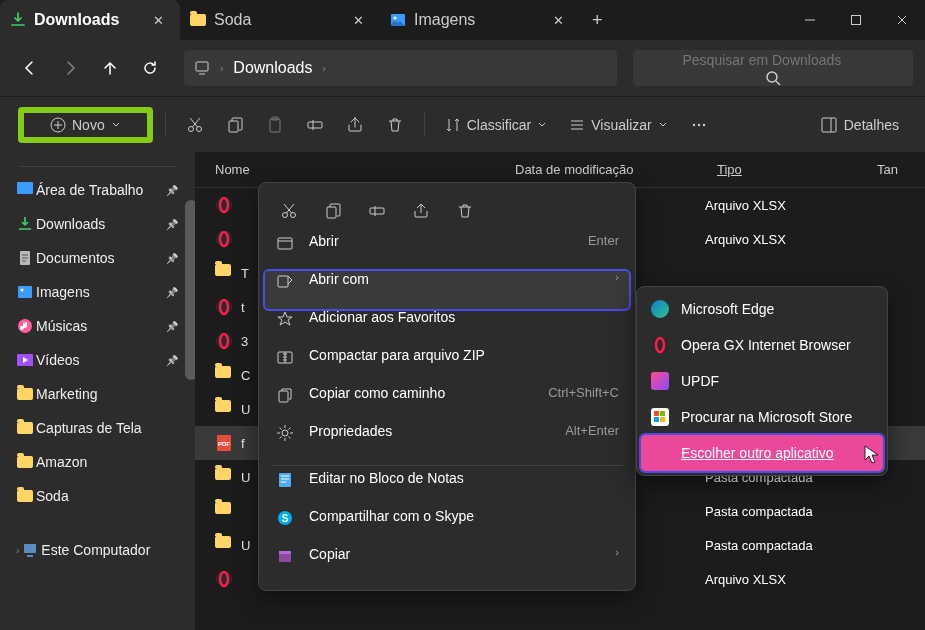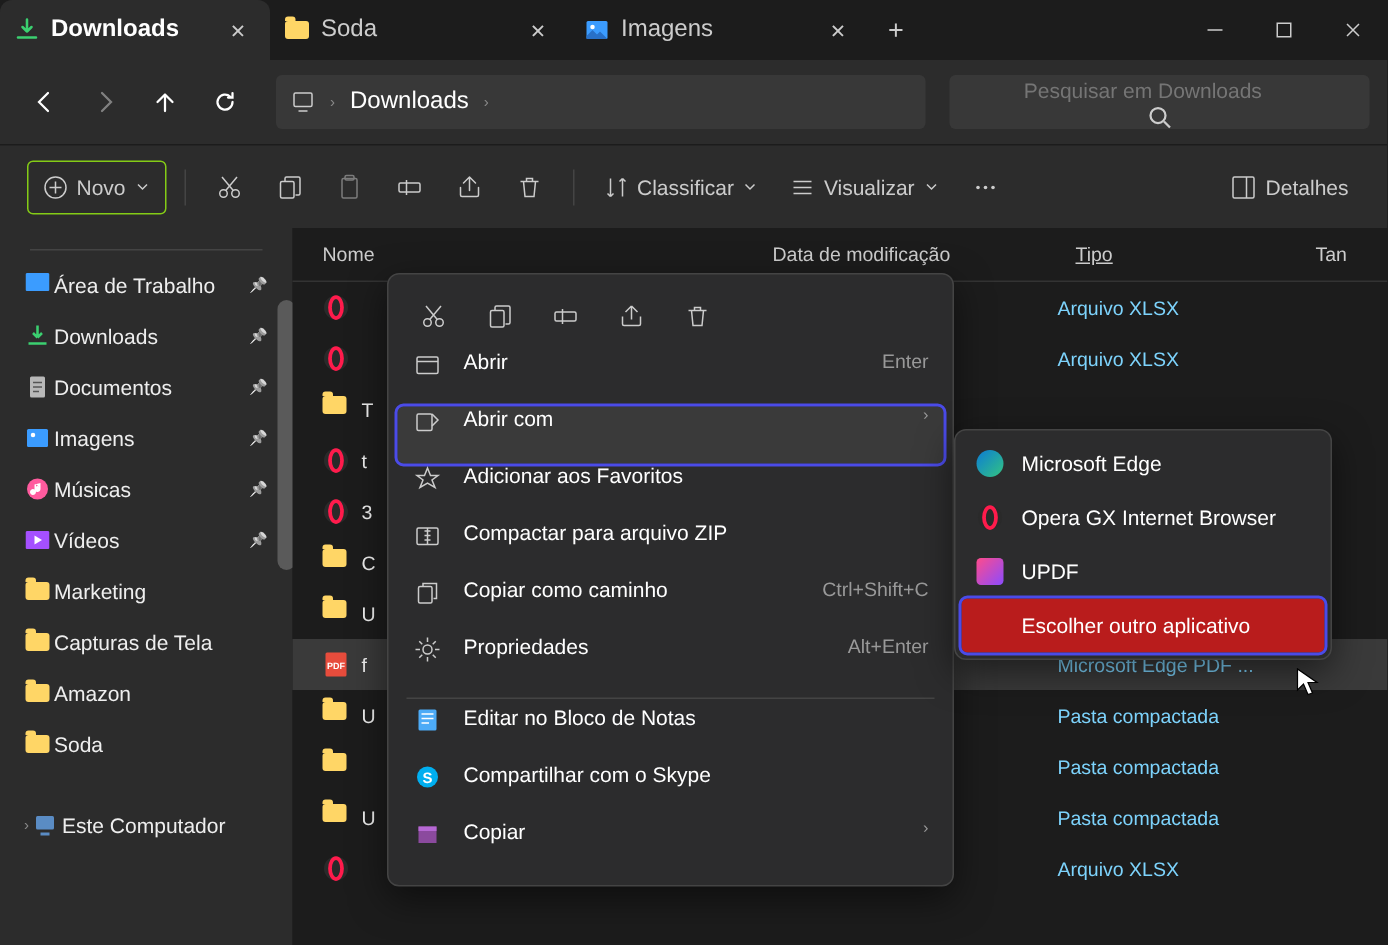--- a/index.html
+++ b/index.html
@@ -24,21 +24,21 @@
 .breadcrumb { display: flex; align-items: center; background: #383838; border-radius: 4px; height: 36px; padding: 0 10px; gap: 10px; flex: 1; margin: 0 8px; }
 .bc-item { color: #fff; }
 .bc-sep { color: #888; font-size: 10px; }
 .search-box { display: flex; align-items: center; background: #383838; border-radius: 4px; height: 36px; padding: 0 12px; width: 280px; flex-direction: column; }
 .search-input { background: transparent; border: none; color: #ccc; flex: 1; font-size: 14px; outline: none; }
 .search-icon { color: #ccc; }
 
 
 .toolbar { display: flex; align-items: center; height: 56px; background: #2c2c2c; padding: 0 18px; gap: 6px; border-top: 1px solid #1c1c1c; }
 .tool-btn { height: 36px; display: flex; align-items: center; justify-content: center; color: #ccc; padding: 0 8px; border-radius: 4px; gap: 6px; font-size: 14px; }
-.tool-new { border: 1px solid #84cc16; padding: 0 10px; }
+.tool-new { border: 6px solid #84cc16; padding: 0 26px; }
 .tool-sep { width: 1px; height: 24px; background: #444; margin: 0 6px; }
 .tool-spacer { flex: 1; }
 
 
 .main { display: flex; height: 478px; }
 .sidebar { width: 200px; background: #2c2c2c; padding: 8px 4px; overflow-y: auto; }
 .sidebar-scroll { position: absolute; left: 185px; top: 200px; width: 12px; height: 180px; background: #5a5a5a; border-radius: 6px; }
 .sb-divider { height: 1px; background: #444; margin: 6px 16px; }
 .sb-item { display: flex; align-items: center; height: 34px; padding: 0 12px; gap: 2px; color: #eee; font-size: 14px; border-radius: 4px; }
 .sb-item.pinned::after { content: "📌"; font-size: 10px; margin-left: auto; filter: grayscale(1) brightness(1.5); }
@@ -51,38 +51,38 @@
 .col-h { padding: 0 12px; }
 .col-name { width: 320px; padding-left: 20px; }
 .col-mod { width: 190px; }
 .col-type { width: 160px; text-decoration: underline; }
 .col-size { width: 60px; }
 .file-list { }
 .file-row { display: flex; align-items: center; height: 34px; font-size: 13px; color: #eee; }
 .file-row.highlight { background: #3a3a3a; }
 .file-cell-name { width: 320px; padding-left: 20px; display: flex; align-items: center; gap: 8px; }
 .file-cell-mod { width: 190px; color: #ccc; }
-.file-cell-type { width: 160px; color: #7dd3fc; }
+.file-cell-type { width: 160px; color: #ffffff; }
 .file-icon { width: 18px; height: 18px; }
 
 
 .context-menu { position: absolute; left: 258px; top: 182px; width: 378px; background: #2c2c2d; border: 1px solid #444; border-radius: 8px; padding: 6px; box-shadow: 0 8px 24px rgba(0,0,0,.5); z-index: 10; }
 .cm-icon-row { display: flex; gap: 4px; padding: 4px; }
 .cm-icon-btn { width: 40px; height: 36px; display: flex; align-items: center; justify-content: center; color: #ccc; border-radius: 4px; }
 .cm-item { display: flex; align-items: flex-start; height: 38px; padding: 0 10px; gap: 14px; font-size: 14px; color: #fff; border-radius: 4px; position: relative; }
 .cm-item.highlighted { outline: 2px solid #4b4be8; background: #3a3a3a; }
 .cm-icon { width: 20px; height: 20px; display: flex; align-items: center; justify-content: center; color: #ccc; }
 .cm-shortcut { margin-left: auto; color: #999; font-size: 13px; }
 .cm-arrow { margin-left: auto; color: #999; font-size: 11px; }
 .cm-sep { height: 1px; background: #444; margin: 4px 6px; }
 
 
 .submenu { position: absolute; left: 636px; top: 286px; width: 252px; background: #2c2c2d; border: 1px solid #444; border-radius: 8px; padding: 4px; box-shadow: 0 8px 24px rgba(0,0,0,.5); z-index: 11; }
 .sm-item { display: flex; align-items: center; height: 36px; padding: 0 10px; gap: 12px; font-size: 14px; color: #fff; border-radius: 4px; }
-.sm-item.highlighted { outline: 2px solid #4b4be8; background: #b91c1c; }
+.sm-item.highlighted { outline: 2px solid #4b4be8; background: #ec4899; text-decoration: underline; }
 .sm-icon { width: 18px; height: 18px; border-radius: 3px; display: flex; align-items: center; justify-content: center; font-size: 12px; }
 
 .folder-icon { background: #ffd666; width: 16px; height: 12px; border-radius: 2px; display: inline-block; position: relative; }
 .folder-icon::before { content: ""; position: absolute; top: -3px; left: 0; width: 7px; height: 3px; background: #ffd666; border-radius: 2px 2px 0 0; }
 
 .cursor { position: absolute; left: 864px; top: 445px; z-index: 20; pointer-events: none; }
 
 svg { display: block; }
 </style>
 </head>
@@ -635,20 +635,33 @@
           </svg>
         </span>
         <span>Opera GX Internet Browser</span>
       </div>
       <div class="sm-item">
         <span class="sm-icon">
           <div style="width:18px;height:18px;border-radius:3px;background:linear-gradient(135deg,#ff4b8b,#8b4bff)"></div>
         </span>
         <span>UPDF</span>
       </div>
+      <div class="sm-item">
+        <span class="sm-icon">
+          <div style="width:18px;height:18px;border-radius:3px;background:#fff;display:flex;align-items:center;justify-content:center">
+            <svg width="12" height="12" viewBox="0 0 12 12">
+              <rect width="5" height="5" fill="#f25022"></rect>
+              <rect x="6" width="5" height="5" fill="#7fba00"></rect>
+              <rect y="6" width="5" height="5" fill="#00a4ef"></rect>
+              <rect x="6" y="6" width="5" height="5" fill="#ffb900"></rect>
+            </svg>
+          </div>
+        </span>
+        <span>Procurar na Microsoft Store</span>
+      </div>
       <div class="sm-item highlighted">
         <span class="sm-icon"></span>
         <span>Escolher outro aplicativo</span>
       </div>
     </div>
 </div>
 
 <div class="cursor">
   <svg width="16" height="20" viewBox="0 0 16 20">
       <path d="M1 1l0 14 4-4 3 7 3-1-3-7 6 0z" fill="#fff" stroke="#000" stroke-width="0.8"></path>

